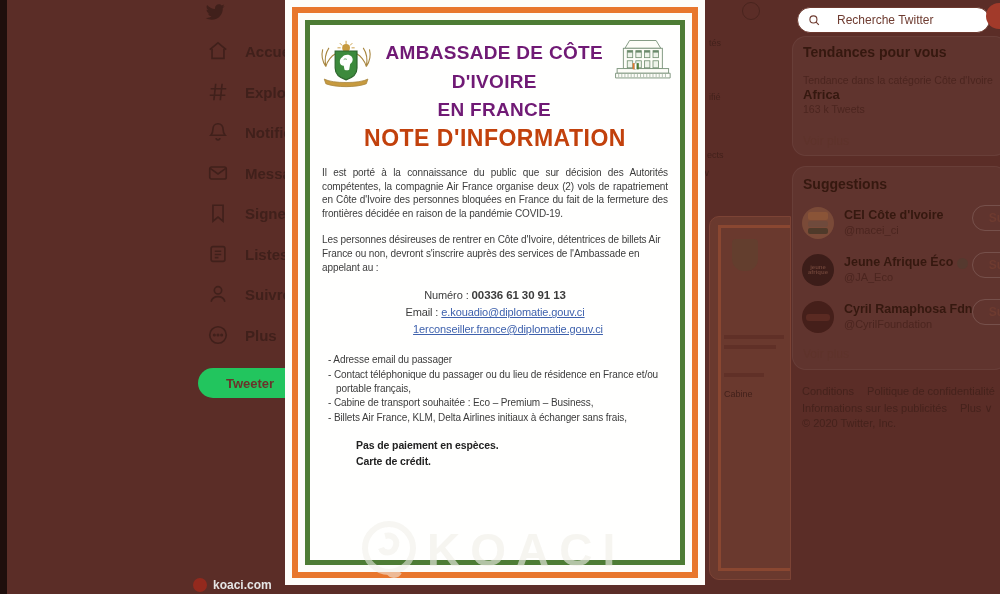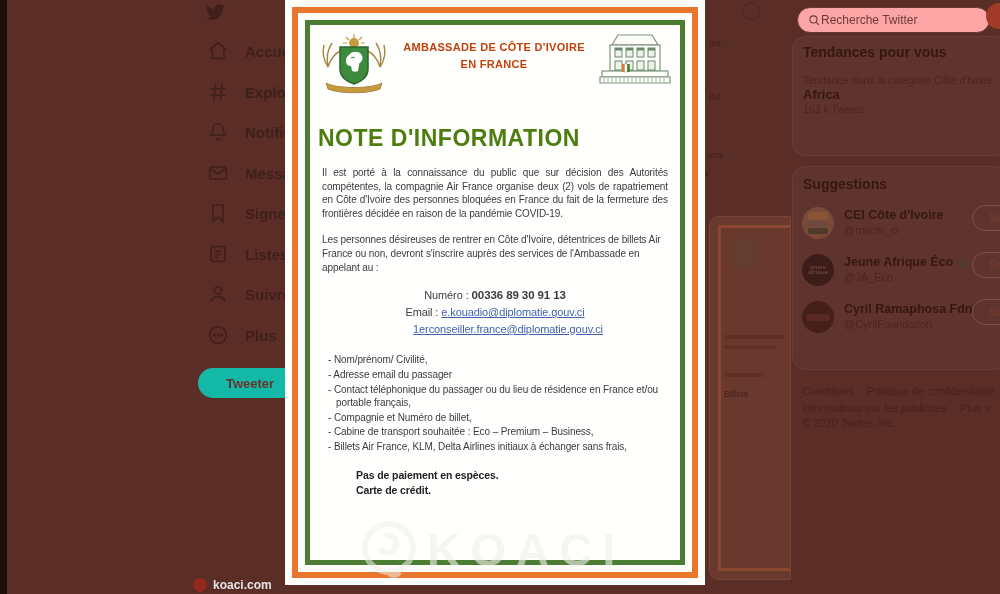--- a/index.html
+++ b/index.html
@@ -7,38 +7,38 @@
   body { font-family:"Liberation Sans", sans-serif; background:#5b2d27; position:relative; }
   .app { position:absolute; inset:0; width:1000px; height:594px; background:#5b2d27; overflow:hidden; }
 
   
   .edge-strip { position:absolute; left:0; top:0; width:7px; height:594px; background:#1f0e0c; }
 
   .bird { position:absolute; left:205px; top:2px; width:20px; height:20px; }
   .nav-item { position:absolute; left:207px; width:160px; height:24px; display:flex; align-items:center; gap:16px; cursor:pointer; }
   .nav-item svg { width:22px; height:22px; stroke:#40201b; fill:none; stroke-width:1.8; flex:0 0 22px; }
   .nav-label { font-size:15px; font-weight:700; color:#40201b; white-space:nowrap; }
-  .tweet-btn { position:absolute; left:198px; top:368px; width:104px; height:30px; border-radius:16px; background:#14b8a6; border:none; color:#6a332b; font-size:13px; font-weight:700; text-align:center; }
+  .tweet-btn { position:absolute; left:198px; top:368px; width:104px; height:30px; border-radius:16px; background:#22c55e; border:none; color:#6a332b; font-size:13px; font-weight:700; text-align:center; }
 
   
   .frag { position:absolute; font-size:9px; color:#42211b; white-space:nowrap; }
   .under-img { position:absolute; left:709px; top:216px; width:82px; height:364px; background:#6a392e; border:1px solid #7c4335; border-radius:10px 0 0 10px; overflow:hidden; }
   .under-img .inner-border { position:absolute; left:8px; top:8px; right:-4px; bottom:8px; border:3px solid #8a4731; }
   .under-img .shield { position:absolute; left:22px; top:22px; width:26px; height:32px; background:#5d4430; border-radius:4px 4px 12px 12px; opacity:.55; }
   .under-img .l1 { position:absolute; left:14px; top:118px; width:60px; height:4px; background:#55281f; opacity:.5; }
   .under-img .l2 { position:absolute; left:14px; top:128px; width:52px; height:4px; background:#55281f; opacity:.5; }
   .under-img .l3 { position:absolute; left:14px; top:156px; width:40px; height:4px; background:#55281f; opacity:.5; }
   .sparkle { position:absolute; left:742px; top:2px; width:18px; height:18px; border:1.5px solid #49241e; border-radius:50%; }
 
   .caption { position:absolute; left:193px; top:578px; display:flex; align-items:center; gap:6px; z-index:2; }
   .caption .logo-dot { width:14px; height:14px; border-radius:50%; background:#93291d; }
   .caption .cap-text { font-size:12px; font-weight:700; color:#e5e5e5; }
 
   
-  .search-pill { position:absolute; left:797px; top:7px; width:193px; height:26px; border-radius:13px; background:#fca5a5; border:1px solid #6b382e; display:flex; align-items:center; padding:0 10px; gap:0; }
+  .search-pill { position:absolute; left:797px; top:7px; width:193px; height:26px; border-radius:13px; background:#ffffff; border:1px solid #6b382e; display:flex; align-items:center; padding:0 10px; gap:16px; }
   .search-pill svg { width:13px; height:13px; stroke:#6e3b30; fill:none; stroke-width:2; }
   .search-pill input { background:transparent; border:none; outline:none; font-size:12px; color:#7a4236; width:140px; font-family:"Liberation Sans", sans-serif; }
   .search-pill input::placeholder { color:#6e3b30; opacity:1; }
   .top-avatar { position:absolute; left:986px; top:3px; width:26px; height:26px; border-radius:50%; background:#a23a2a; }
 
   .card { position:absolute; left:792px; width:216px; background:rgba(255,255,255,0.035); border:1px solid rgba(255,255,255,0.05); border-radius:14px; }
   .card-trends { top:36px; height:120px; }
   .card-suggest { top:166px; height:204px; }
   .sb { position:absolute; white-space:nowrap; }
   .sb-heading { font-size:14px; font-weight:800; color:#35180f; }
@@ -55,22 +55,22 @@
   .follow-btn { position:absolute; left:972px; width:70px; height:26px; border-radius:14px; background:transparent; border:1px solid rgba(255,255,255,0.14); color:#6e3b30; font-size:12px; font-weight:700; }
   .footer-line { position:absolute; left:802px; font-size:11px; color:#45221c; white-space:nowrap; }
   .footer-line span { margin-right:10px; cursor:pointer; }
 
   
   .doc { position:absolute; left:285px; top:0; width:420px; height:585px; background:#fdfdfa; z-index:10; padding:7px; }
   .doc-orange { border:6px solid #e8772d; width:100%; height:100%; padding:7px; }
   .doc-green { border:5px solid #4d7c34; width:100%; height:100%; padding:4px 8px 0 8px; position:relative; overflow:hidden; background:#fffffe; }
 
   .doc-header { display:flex; align-items:flex-start; justify-content:space-between; margin-top:2px; height:68px; }
-  .org-title { text-align:center; color:#c2410c; font-weight:800; font-size:11px; letter-spacing:.3px; line-height:1.5; margin-top:8px; }
-  .doc-title { font-size:23px; font-weight:800; letter-spacing:.5px; color:#4d7c0f; margin:26px 0 14px 0; }
+  .org-title { text-align:center; color:#701a75; font-weight:800; font-size:19px; letter-spacing:.3px; line-height:1.5; margin-top:8px; }
+  .doc-title { text-align:center; font-size:23px; font-weight:800; letter-spacing:.5px; color:#c2410c; margin:26px 0 14px 0; }
 
   .doc-body { font-size:10px; color:#3c3c3c; line-height:1.36; letter-spacing:-0.1px; padding:0 4px; }
   .para { margin-bottom:13px; text-align:justify; }
   .para.left { text-align:left; }
   .contact { text-align:center; font-size:11px; margin:4px 0 16px 0; line-height:1.5; }
   .contact b { font-size:11.5px; }
   .doc-link { color:#3f62ad; text-decoration:underline; cursor:pointer; }
   .list-block { margin-bottom:14px; }
   .list-line { padding-left:14px; text-indent:-8px; margin-bottom:1px; }
   .pay-intro { margin:6px 0 1px 0; }
@@ -150,21 +150,21 @@
   <span class="frag" style="left:709px; top:92px">ifié</span>
   <span class="frag" style="left:707px; top:150px">ects</span>
   <span class="frag" style="left:679px; top:168px">7 min ∨</span>
   <div class="sparkle"></div>
   <div class="under-img">
     <div class="inner-border"></div>
     <div class="shield"></div>
     <div class="l1"></div>
       <div class="l2"></div>
       <div class="l3"></div>
-    <span class="frag" style="left:14px; top:172px">Billets</span>
+    <span class="frag" style="left:14px; top:172px">Cabine</span>
   </div>
   <div class="caption">
     <span class="logo-dot"></span>
     <span class="cap-text">koaci.com</span>
   </div>
 
   <div class="search-pill">
     <svg viewBox="0 0 24 24">
         <circle cx="10" cy="10" r="6.5"></circle>
         <path d="m15 15 5 5"></path>
@@ -294,31 +294,29 @@
           </svg>
         </div>
 
         <div class="doc-title">NOTE D'INFORMATION</div>
 
         <div class="doc-body">
           <p class="para">Il est porté à la connaissance du public que sur décision des Autorités compétentes, la compagnie Air France organise deux (2) vols de rapatriement en Côte d'Ivoire des personnes bloquées en France du fait de la fermeture des frontières décidée en raison de la pandémie COVID-19.</p>
           <p class="para left">Les personnes désireuses de rentrer en Côte d'Ivoire, détentrices de billets Air France ou non, devront s'inscrire auprès des services de l'Ambassade en appelant au :</p>
 
           <div class="contact">
-            <div><span>Numéro :</span> <b>00336 89 30 91 13</b></div>
+            <div><span>Numéro :</span> <b>00336 61 30 91 13</b></div>
             <div><span>Email :</span> <span class="doc-link">e.kouadio@diplomatie.gouv.ci</span></div>
             <div style="padding-left:26px"><span class="doc-link">1erconseiller.france@diplomatie.gouv.ci</span></div>
           </div>
 
 
           <div class="list-block">
-            <div class="list-line">- Nom/prénom/ Civilité,</div>
             <div class="list-line">- Adresse email du passager</div>
             <div class="list-line">- Contact téléphonique du passager ou du lieu de résidence en France et/ou portable français,</div>
-            <div class="list-line">- Compagnie et Numéro de billet,</div>
             <div class="list-line">- Cabine de transport souhaitée : Eco – Premium – Business,</div>
             <div class="list-line">- Billets Air France, KLM, Delta Airlines initiaux à échanger sans frais,</div>
           </div>
 
           <div class="pay-bold">Pas de paiement en espèces.</div>
           <div class="pay-bold">Carte de crédit.</div>
 
         </div>
       </div>
     </div>

